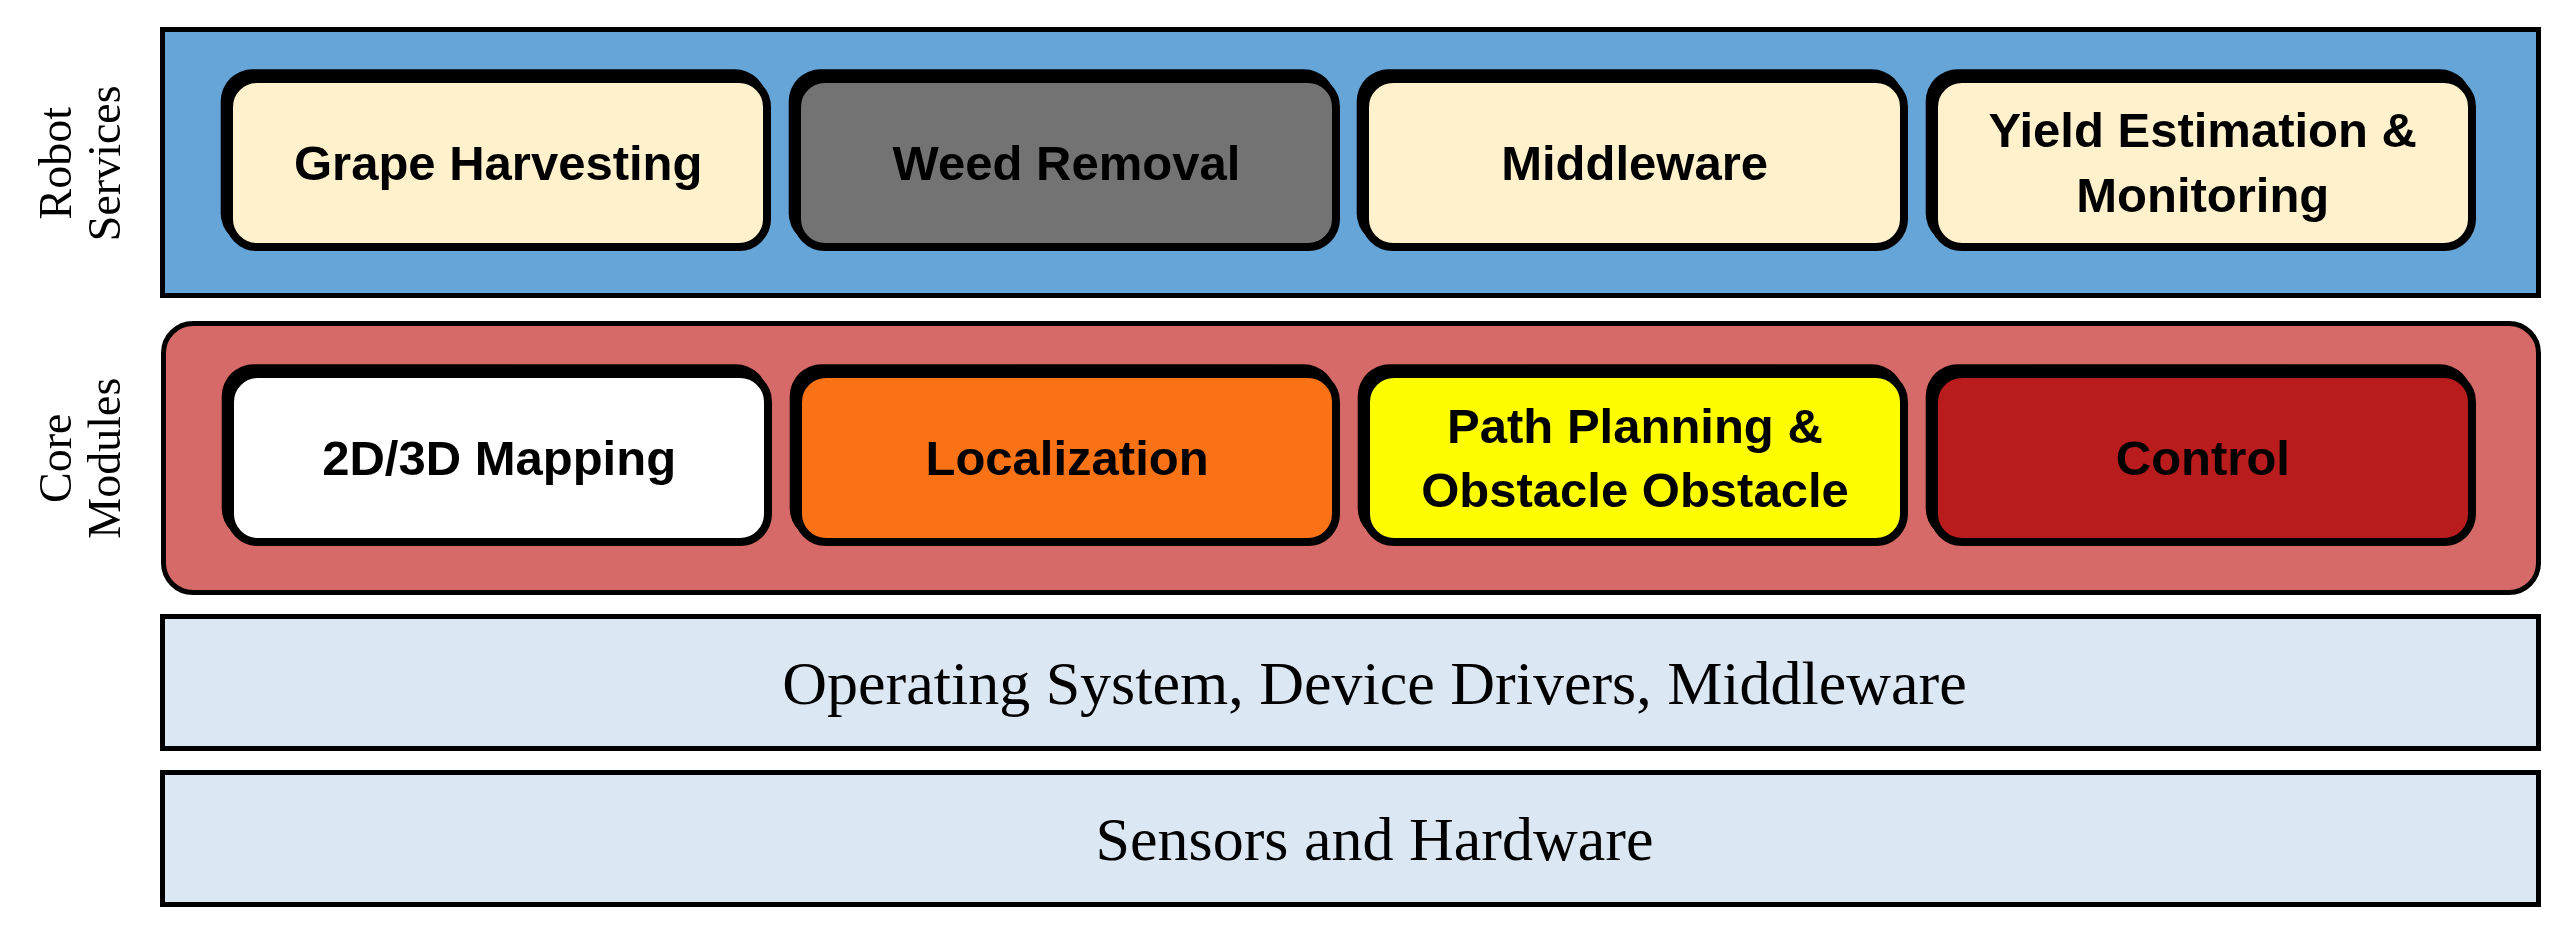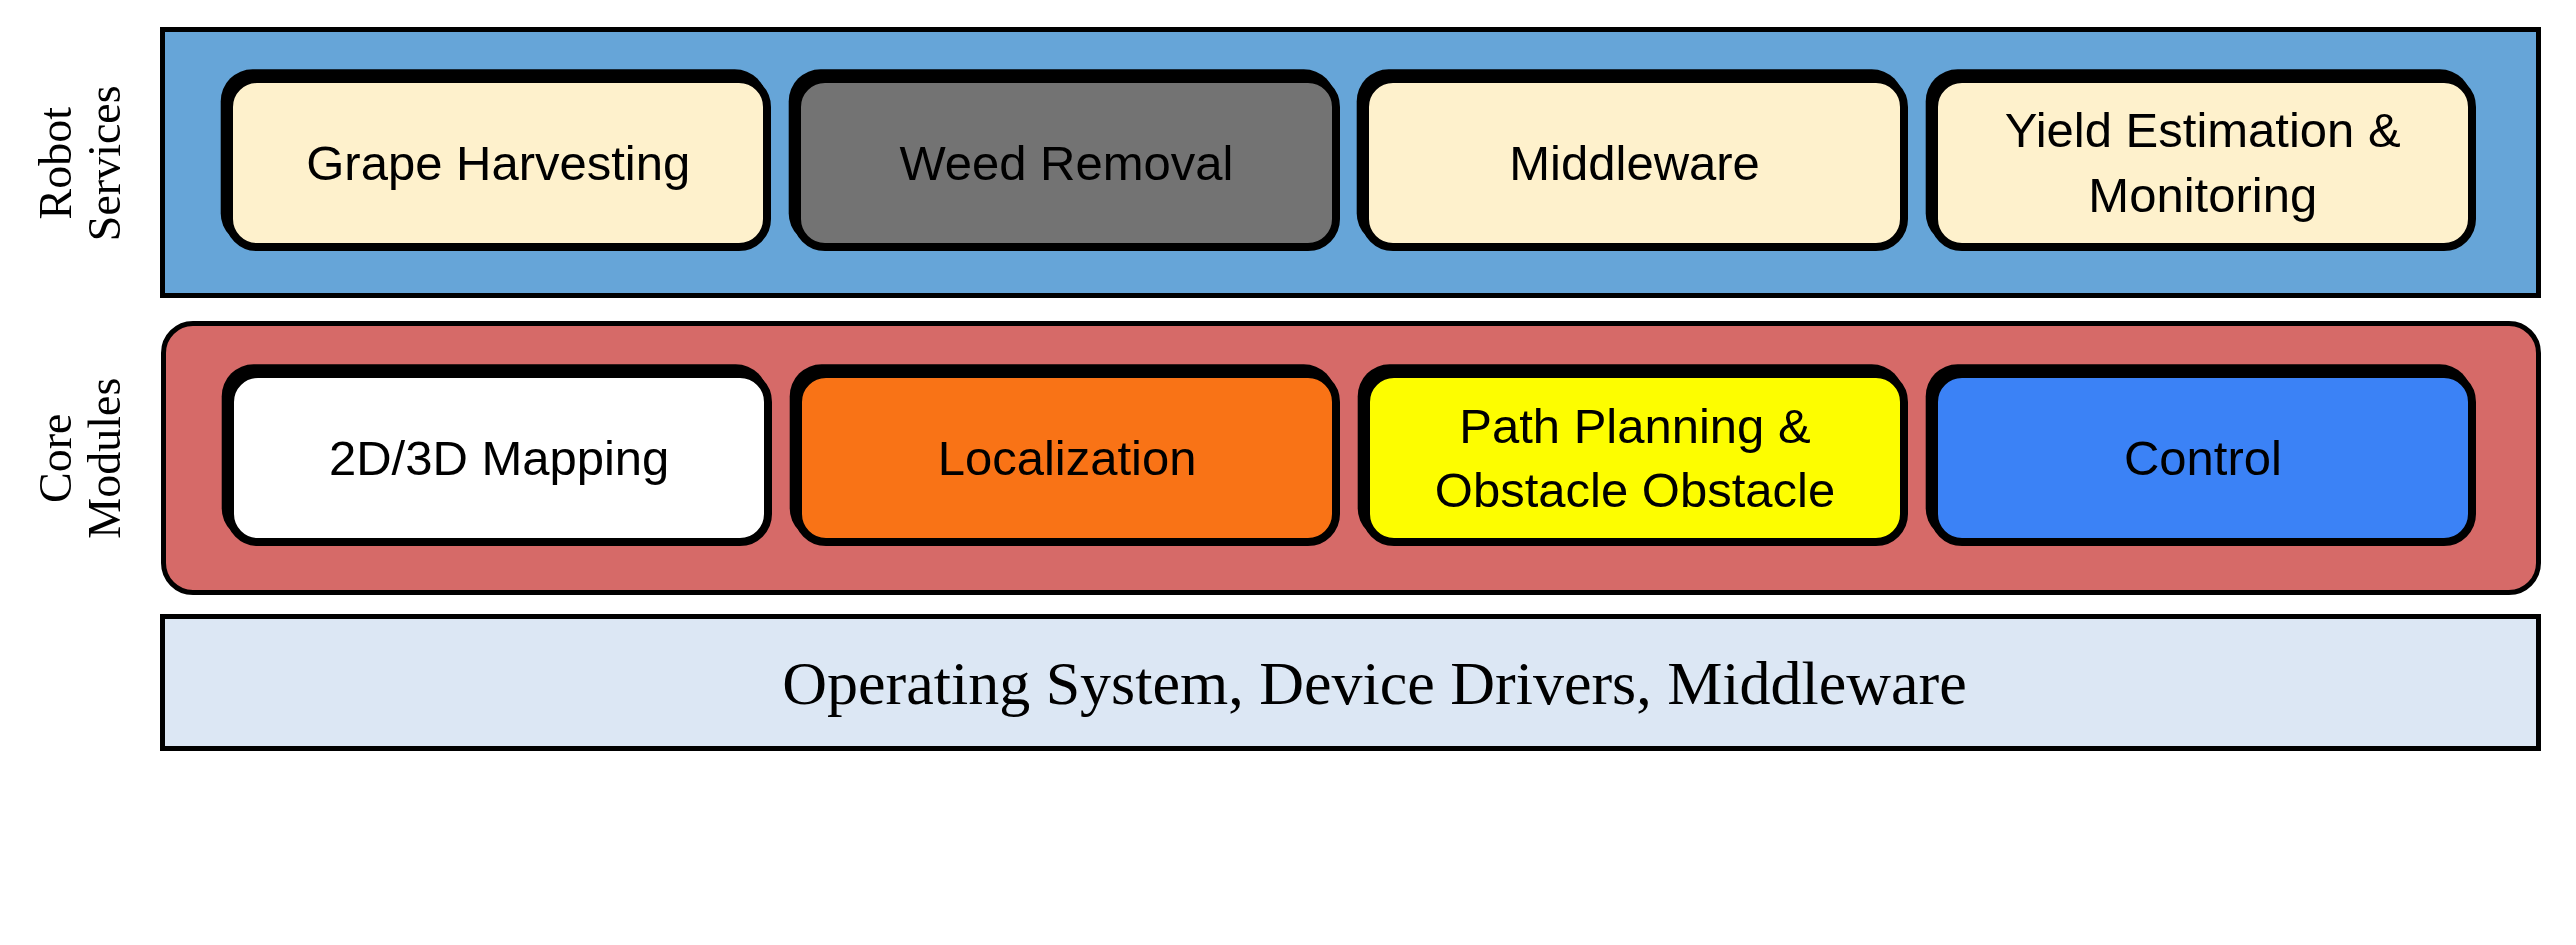--- a/index.html
+++ b/index.html
@@ -47,20 +47,21 @@
   .band {
     flex: 1 1 auto;
     margin-right: 35px;
     border: 5.8px solid #000;
   }
   .band-boxes {
     display: flex;
     align-items: center;
     gap: 21.7px;
     padding: 0 60px;
+    font-weight: bold;
   }
   .box {
     flex: 1 1 0;
     height: 176px;
     border: 8.7px solid #000;
     border-radius: 32px;
     box-shadow: -4.3px -5.8px 0 #000;
     display: flex;
     flex-direction: column;
     align-items: center;
@@ -125,28 +126,34 @@
       <div class="box" style="background: rgb(255, 255, 255);">
         <span class="box-label">2D/3D Mapping</span>
       </div>
       <div class="box" style="background: #f97316;">
         <span class="box-label">Localization</span>
       </div>
       <div class="box" style="background: rgb(253, 253, 0);">
         <span class="box-label">Path Planning &amp;</span>
         <span class="box-label">Obstacle Obstacle</span>
       </div>
-      <div class="box" style="background: #3b82f6;">
+      <div class="box" style="background: #b91c1c;">
         <span class="box-label">Control</span>
       </div>
     </div>
   </div>
 
   <div class="row row-os">
     <div class="gutter"></div>
     <div class="band band-text" style="background: rgb(220, 231, 244);">
       <span>Operating System, Device Drivers, Middleware</span>
     </div>
   </div>
 
+  <div class="row row-hw">
+    <div class="gutter"></div>
+    <div class="band band-text" style="background: rgb(220, 231, 244);">
+      <span>Sensors and Hardware</span>
+    </div>
+  </div>
 
 </div>
 
 
 </body></html>

